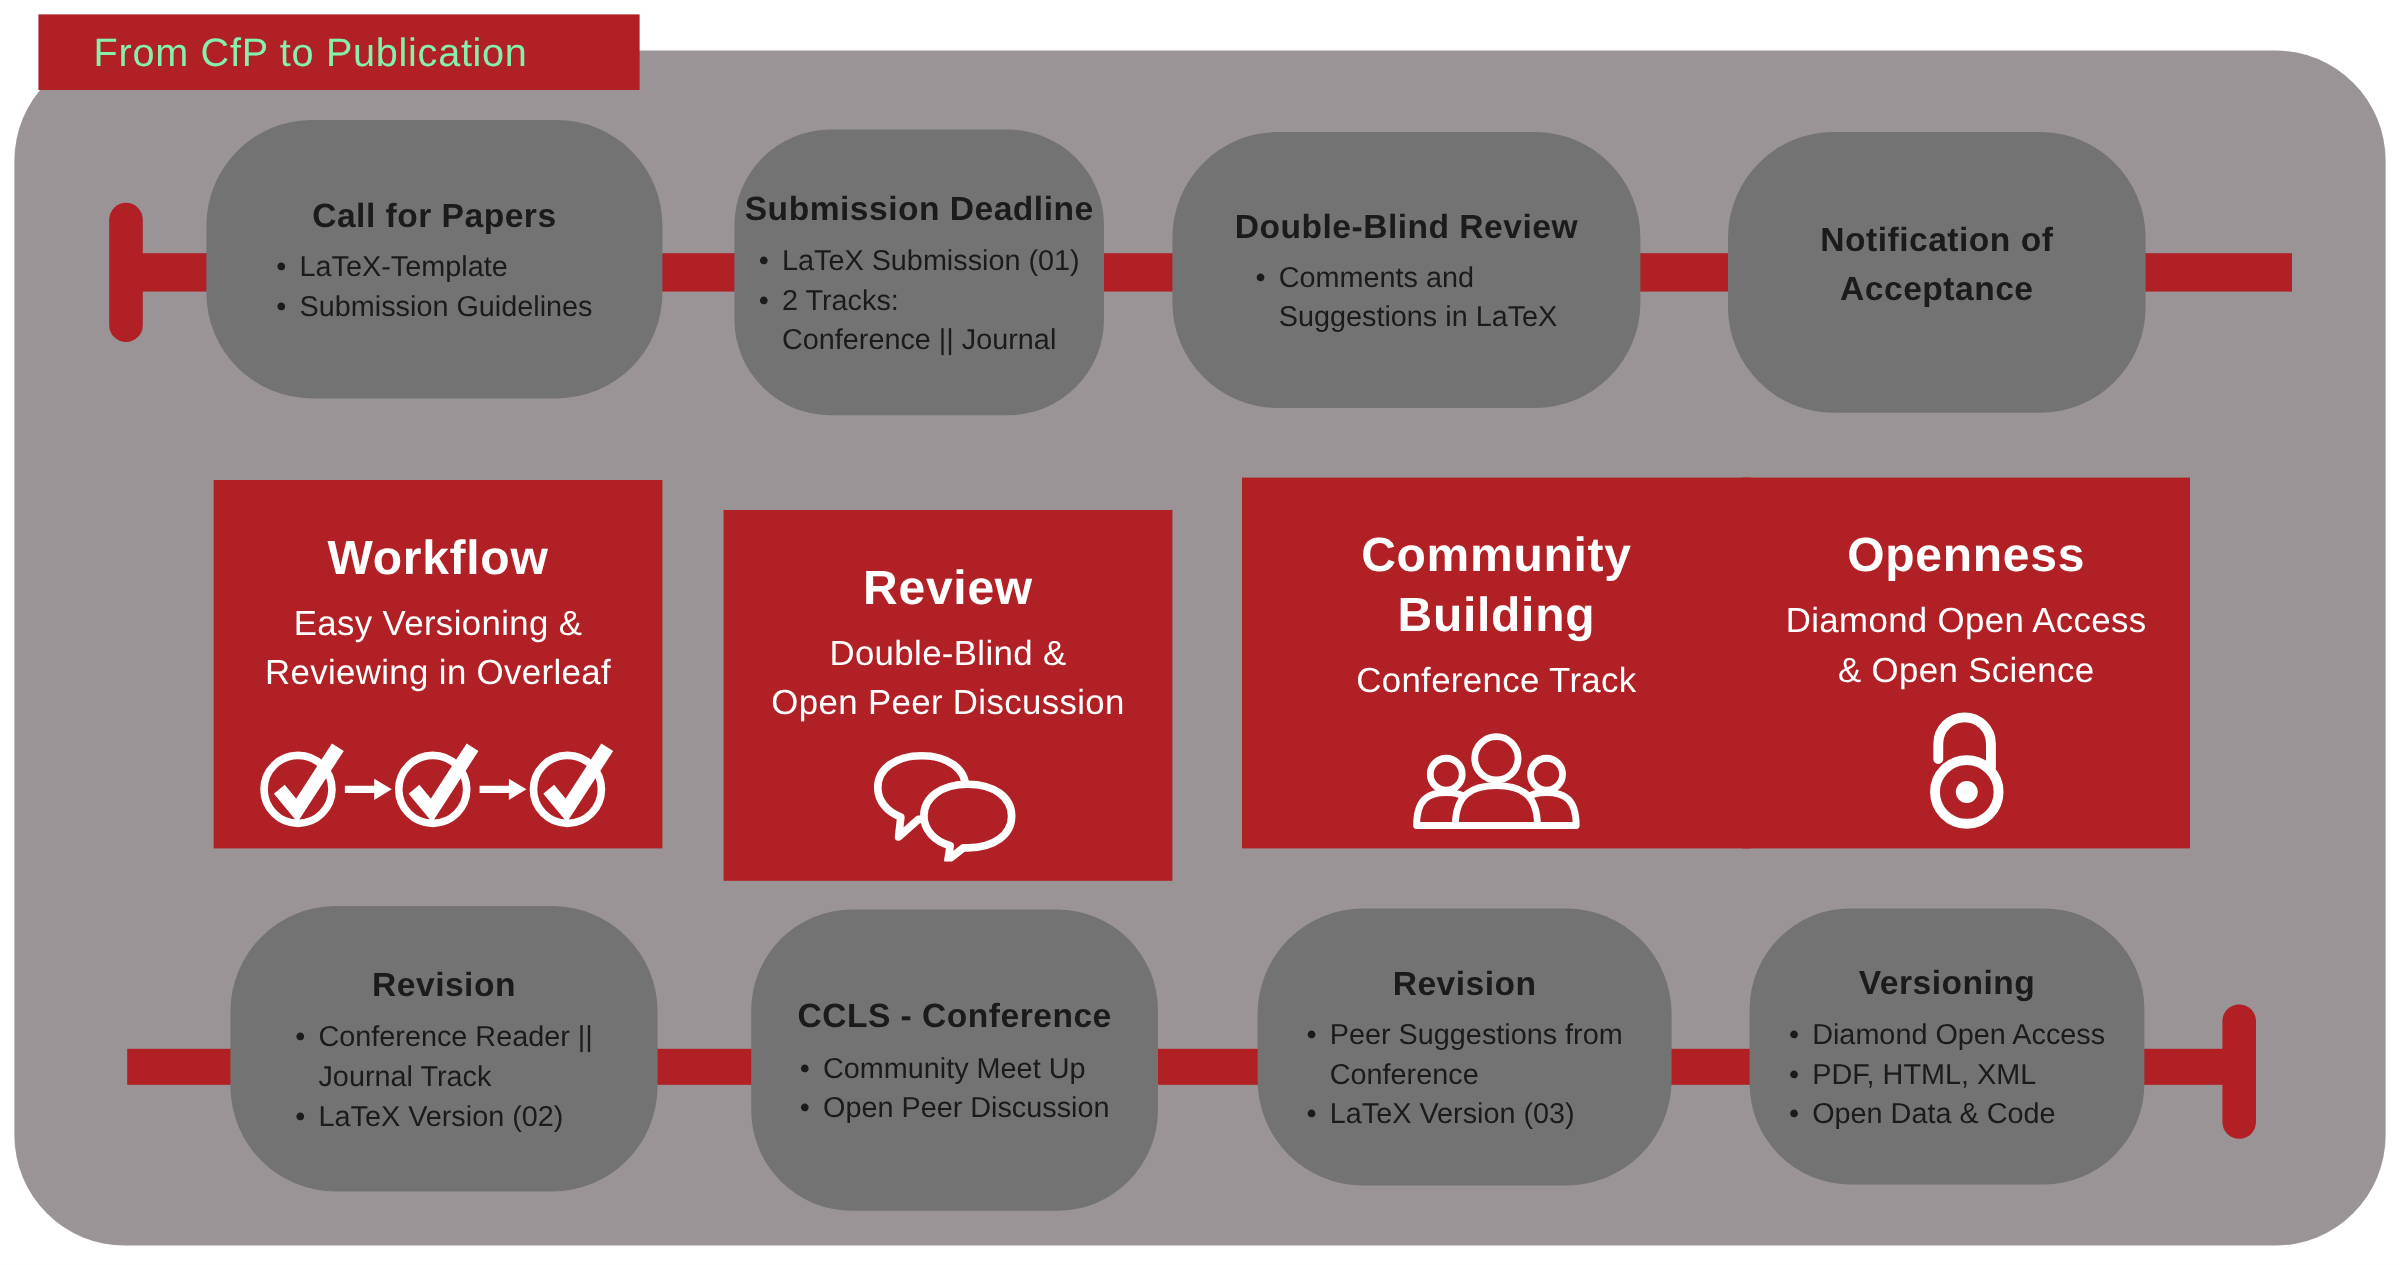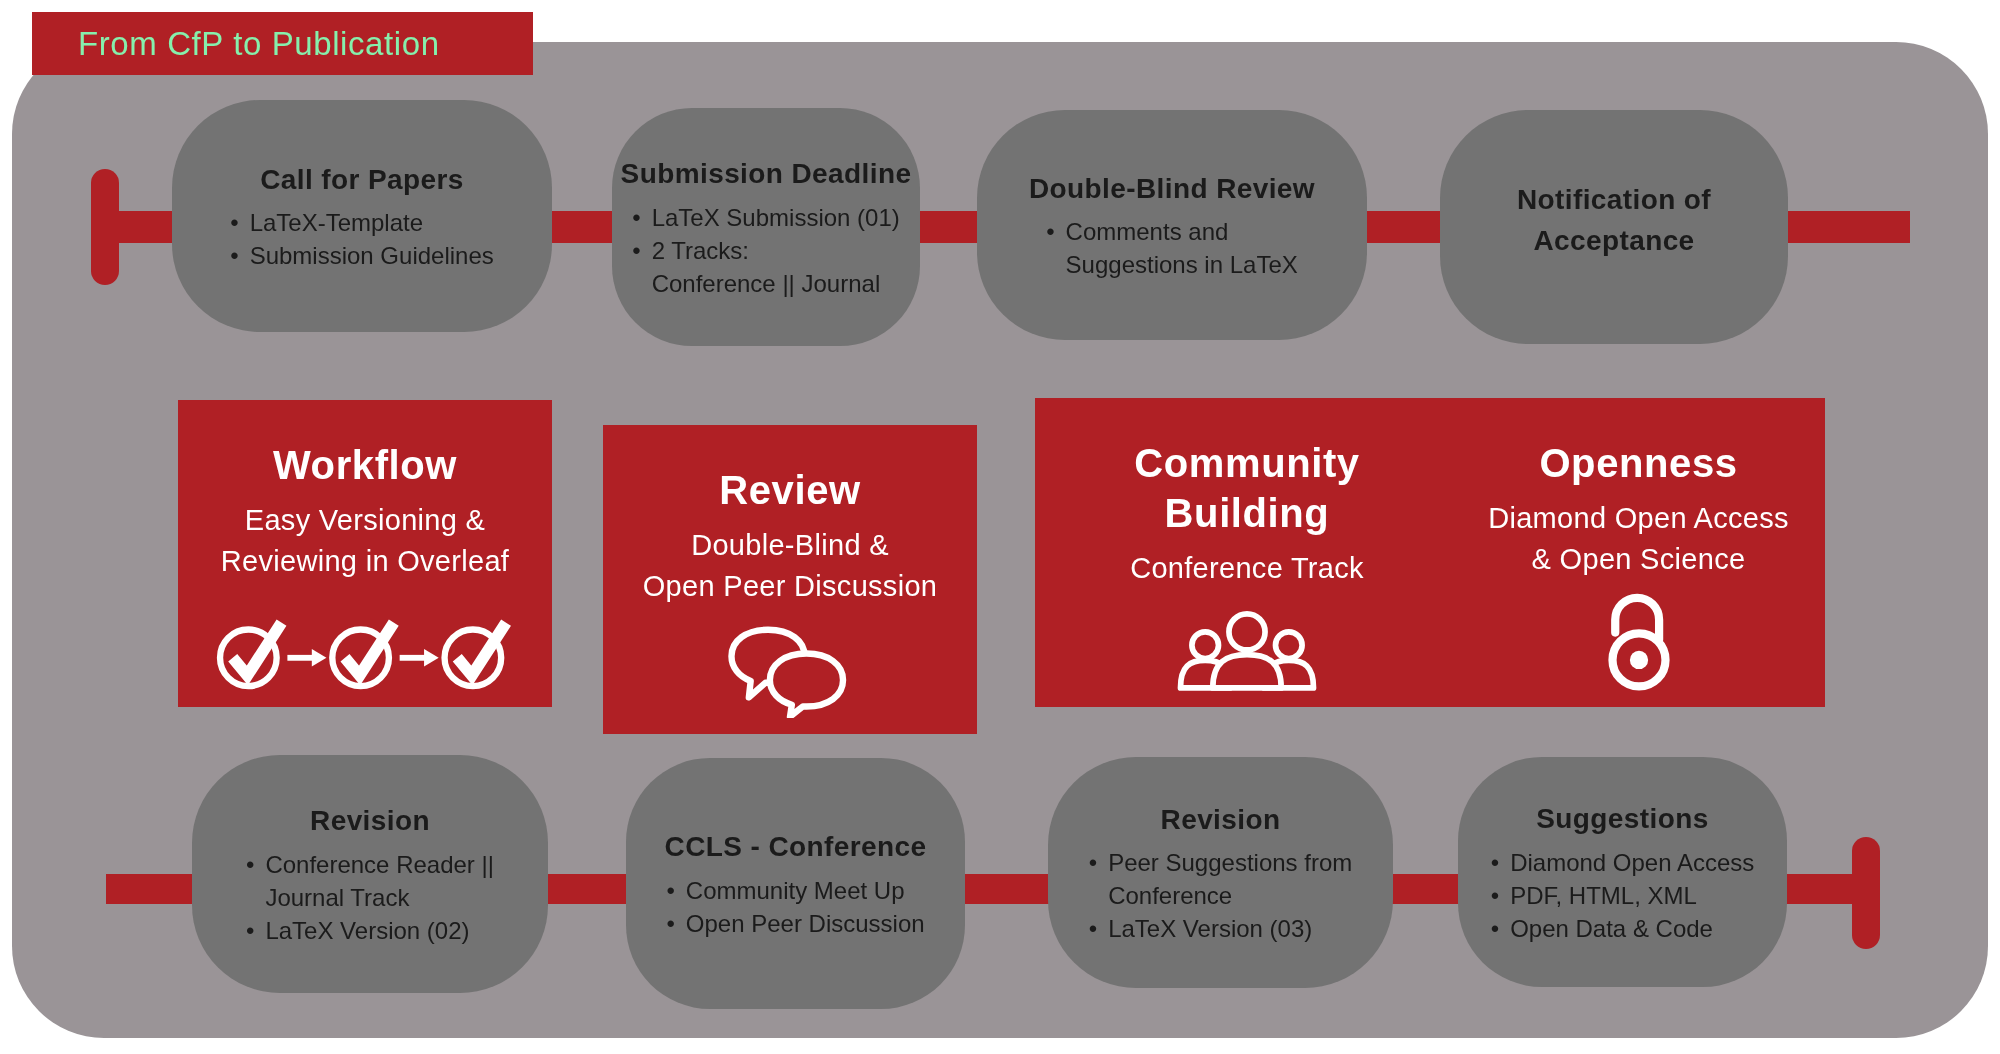--- a/index.html
+++ b/index.html
@@ -258,21 +258,21 @@
 Conference</span>
         </div>
       <div class="bullet">
           <span class="dot">•</span>
           <span class="pre">LaTeX Version (03)</span>
         </div>
     </div>
   </div>
 
   <div class="card b4">
-    <div class="card-title pre">Suggestions</div>
+    <div class="card-title pre">Versioning</div>
     <div class="bullets">
       <div class="bullet">
           <span class="dot">•</span>
           <span class="pre">Diamond Open Access</span>
         </div>
       <div class="bullet">
           <span class="dot">•</span>
           <span class="pre">PDF, HTML, XML</span>
         </div>
       <div class="bullet">

